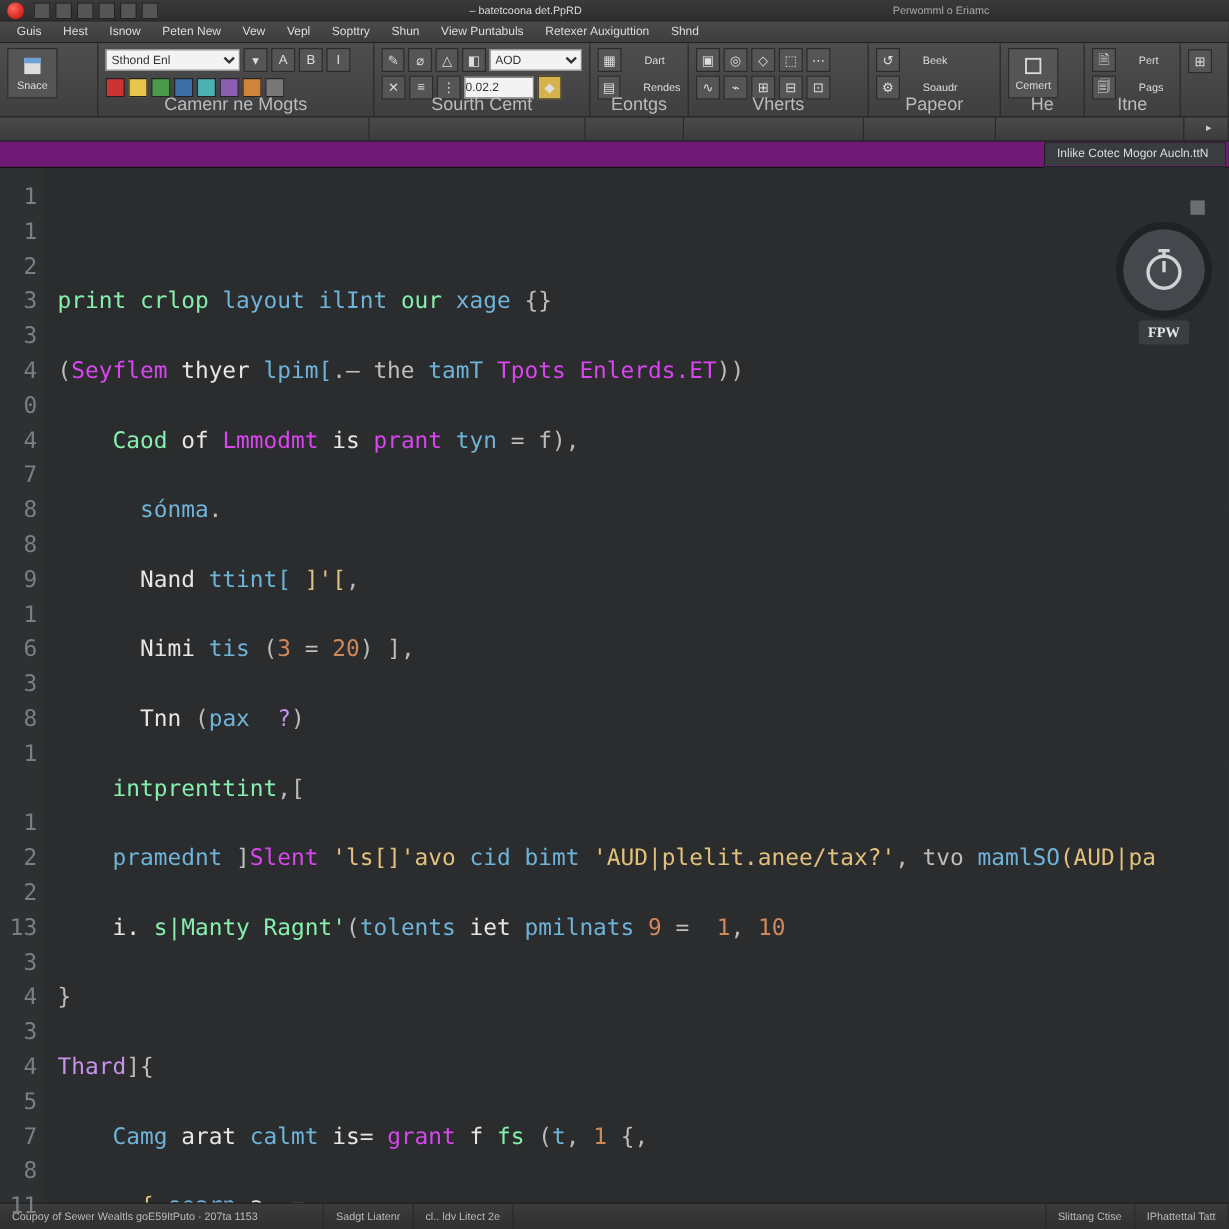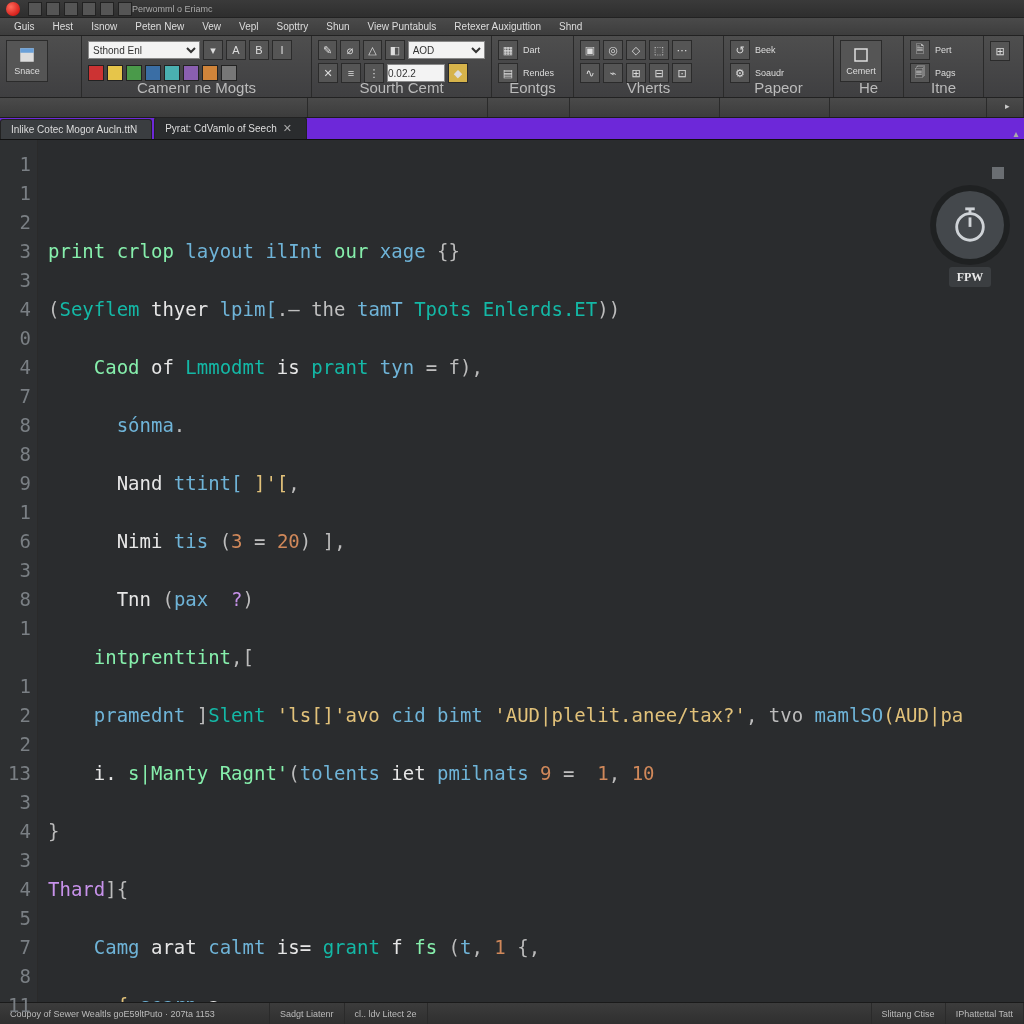--- a/index.html
+++ b/index.html
@@ -15,43 +15,43 @@
   .menubar{height:18px;background:linear-gradient(#4a4a4a,#3d3d3d);display:flex;align-items:center;font-size:10px;color:#ddd;border-bottom:1px solid #222;padding-left:6px;gap:2px;}
   .menubar span{padding:0 8px;cursor:default;}
   
   .ribbon{height:62px;background:linear-gradient(#4e4e4e,#3f3f41);border-bottom:1px solid #222;display:flex;}
   .ribbon .panel{border-right:1px solid #2a2a2a;padding:4px 6px 14px 6px;position:relative;display:flex;flex-direction:column;gap:3px;}
   .ribbon .panel .panlabel{position:absolute;bottom:1px;left:0;right:0;text-align:center;font-size:15px;color:#bbb;}
   .ribbon .row{display:flex;align-items:center;gap:3px;height:22px;}
   .ribbon .btn{width:20px;height:20px;background:#555;border:1px solid #2b2b2b;display:inline-flex;align-items:center;justify-content:center;font-size:11px;color:#ddd;}
   .ribbon .btn.big{width:42px;height:42px;flex-direction:column;font-size:9px;gap:2px;}
   .ribbon select, .ribbon input{background:#f3f3f3;border:1px solid #888;font-size:10px;height:18px;color:#333;}
-  .ribbon .lab{font-size:9px;color:#ddd;margin-left:2px;}
+  .ribbon .lab{font-size:9px;color:#ddd;margin-left:16px;}
   .swatch{width:16px;height:16px;border:1px solid #222;display:inline-block;}
   .swred{background:#c33;} .swyel{background:#e6c54a;} .swblu{background:#3a6ea5;} .swgrn{background:#4a9a4a;} .swpur{background:#8a5fb0;} .swcyn{background:#4ab0b0;}
   .swora{background:#d0843a;} .swgry{background:#777;}
   
   .subtabs{height:20px;background:linear-gradient(#4a4a4a,#3c3c3c);border-bottom:1px solid #1c1c1c;display:flex;font-size:9px;color:#ccc;}
   .subtabs .st{padding:3px 18px;border-right:1px solid #2a2a2a;}
   
-  .filetabs{height:22px;background:#6d28d9;display:flex;align-items:flex-end;border-bottom:1px solid #111;font-size:10px;}
+  .filetabs{height:22px;background:#701a75;display:flex;align-items:flex-end;border-bottom:1px solid #111;font-size:10px;flex-direction:column;}
   .filetabs .tab{padding:4px 14px 4px 10px;background:#3a3d40;border:1px solid #222;border-bottom:none;color:#ddd;margin-right:2px;border-radius:3px 3px 0 0;display:flex;align-items:center;gap:6px;}
   .filetabs .tab.active{background:#2a2c2e;}
   .filetabs .tab .x{color:#aaa;font-size:11px;}
   .filetabs .spacer{flex:1;}
   .filetabs .arrow{width:16px;text-align:center;color:#aaa;}
   
   .editor{position:relative;height:calc(1024px - 18px - 18px - 62px - 20px - 22px - 22px);background:#2a2c2e;display:flex;font-family:Consolas,Menlo,monospace;font-size:19px;line-height:29px;}
   .gutter{width:38px;background:#2e3032;color:#7a7f84;text-align:right;padding:10px 6px 0 0;user-select:none;border-right:1px solid #2a2a2a;}
   .gutter div{height:29px;}
   .code{flex:1;padding:10px 0 0 10px;white-space:pre;color:#d6d6d6;overflow:hidden;}
   .code .ln{height:29px;}
   .kw{color:#86efac;} .kw2{color:#c792ea;} .fn{color:#6fb4d8;}
   .str{color:#e2c27a;} .num{color:#d0885a;}
-  .ty{color:#14b8a6;} .pn{color:#bcbcbc;} .id{color:#e6e6e6;}
+  .ty{color:#d946ef;} .pn{color:#bcbcbc;} .id{color:#e6e6e6;}
   .op{color:#bfbfbf;}
   
   .float{position:absolute;top:27px;right:20px;display:flex;flex-direction:column;align-items:center;gap:8px;}
   .float .clock{width:68px;height:68px;border-radius:50%;background:#44484c;display:flex;align-items:center;justify-content:center;box-shadow:0 0 0 6px rgba(0,0,0,.25);}
   .float .clock svg{width:38px;height:38px;stroke:#cfd3d7;fill:none;stroke-width:3;}
   .float .badge{background:#3b3e41;color:#e8e8e8;font:700 12px/1 "Segoe UI";padding:4px 8px;border-radius:3px;}
   .float .sq{width:12px;height:12px;background:#6a6e72;margin-bottom:4px;align-self:flex-end;}
   
   .status{height:22px;background:linear-gradient(#3c3c3c,#2f2f2f);border-top:1px solid #1a1a1a;display:flex;align-items:center;font-size:9px;color:#bbb;}
   .status .seg{padding:0 10px;border-right:1px solid #2a2a2a;height:100%;display:flex;align-items:center;}
@@ -62,20 +62,21 @@
 <div class="titlebar">
   <div class="redcircle"></div>
   <div class="qa">
     <span></span>
       <span></span>
       <span></span>
       <span></span>
       <span></span>
       <span></span>
   </div>
+  <div class="wintitle">– batetcoona det.PpRD</div>
   <div class="wintitle2">Perwomml o Eriamc</div>
 </div>
 
 <div class="menubar">
   <span>Guis</span>
   <span>Hest</span>
   <span>Isnow</span>
   <span>Peten New</span>
   <span>Vew</span>
   <span>Vepl</span>

